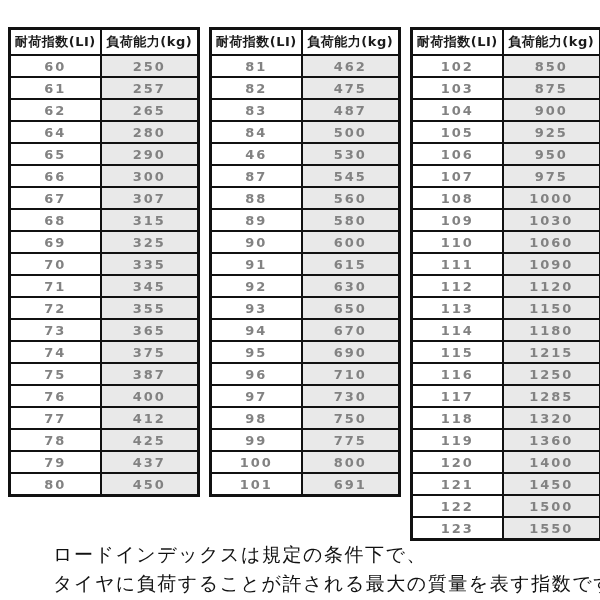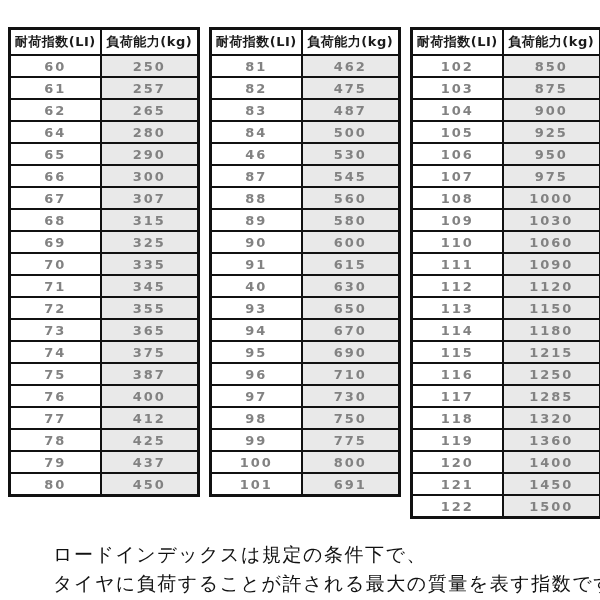--- a/index.html
+++ b/index.html
@@ -219,21 +219,21 @@
           </tr>
           <tr>
             <td class="li">90</td>
             <td class="kg">600</td>
           </tr>
           <tr>
             <td class="li">91</td>
             <td class="kg">615</td>
           </tr>
           <tr>
-            <td class="li">40</td>
+            <td class="li">92</td>
             <td class="kg">630</td>
           </tr>
           <tr>
             <td class="li">93</td>
             <td class="kg">650</td>
           </tr>
           <tr>
             <td class="li">94</td>
             <td class="kg">670</td>
           </tr>
@@ -356,20 +356,24 @@
             <td class="kg">1400</td>
           </tr>
           <tr>
             <td class="li">121</td>
             <td class="kg">1450</td>
           </tr>
           <tr>
             <td class="li">122</td>
             <td class="kg">1500</td>
           </tr>
+          <tr>
+            <td class="li">123</td>
+            <td class="kg">1550</td>
+          </tr>
         </tbody>
       </table>
   </div>
 
   <div class="footer-note">
     <div>ロードインデックスは規定の条件下で、</div>
     <div>タイヤに負荷することが許される最大の質量を表す指数です。</div>
   </div>
 
 </div>

